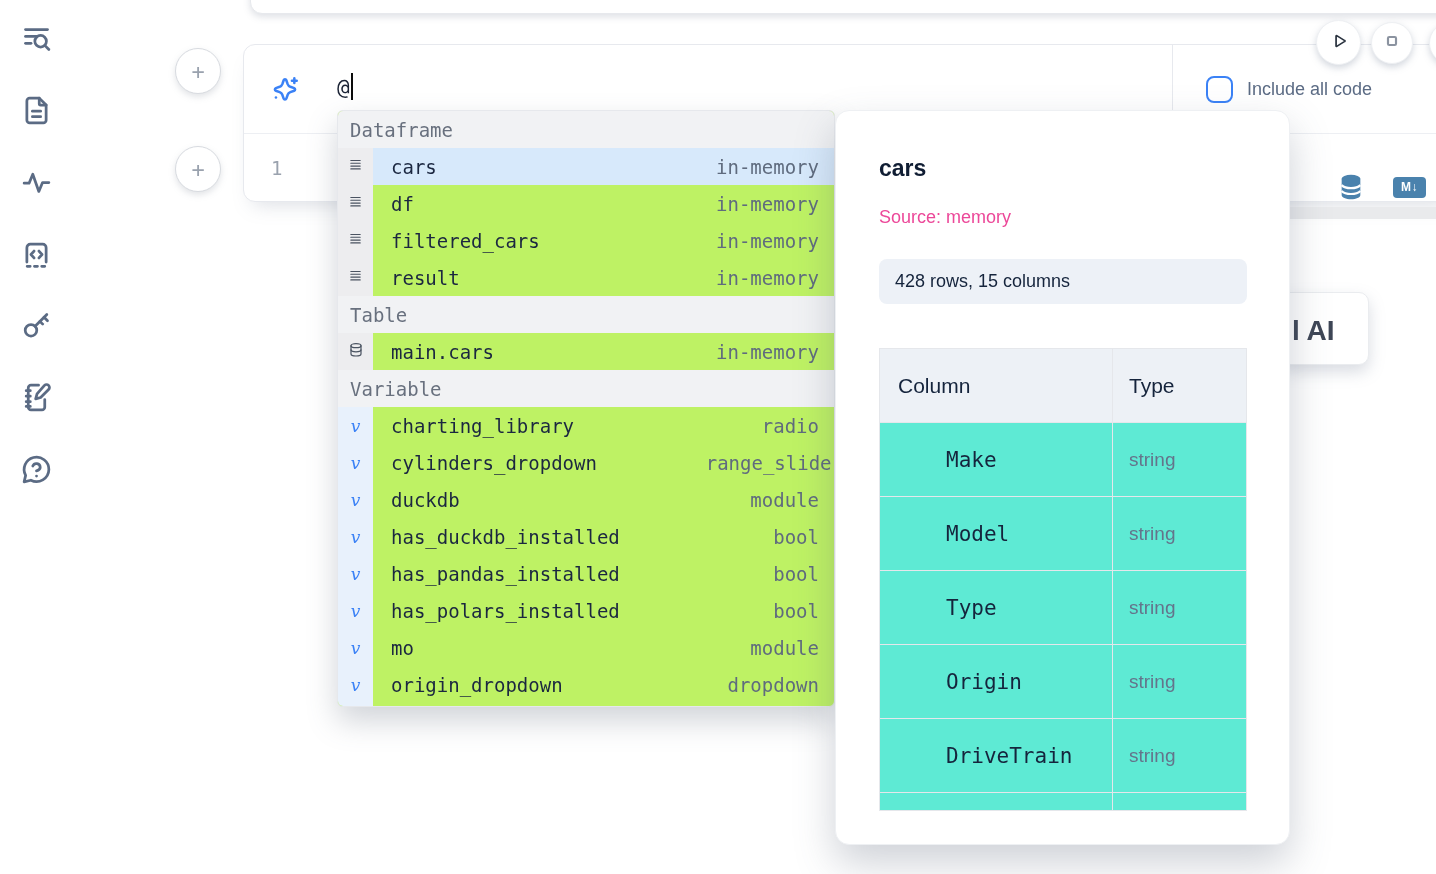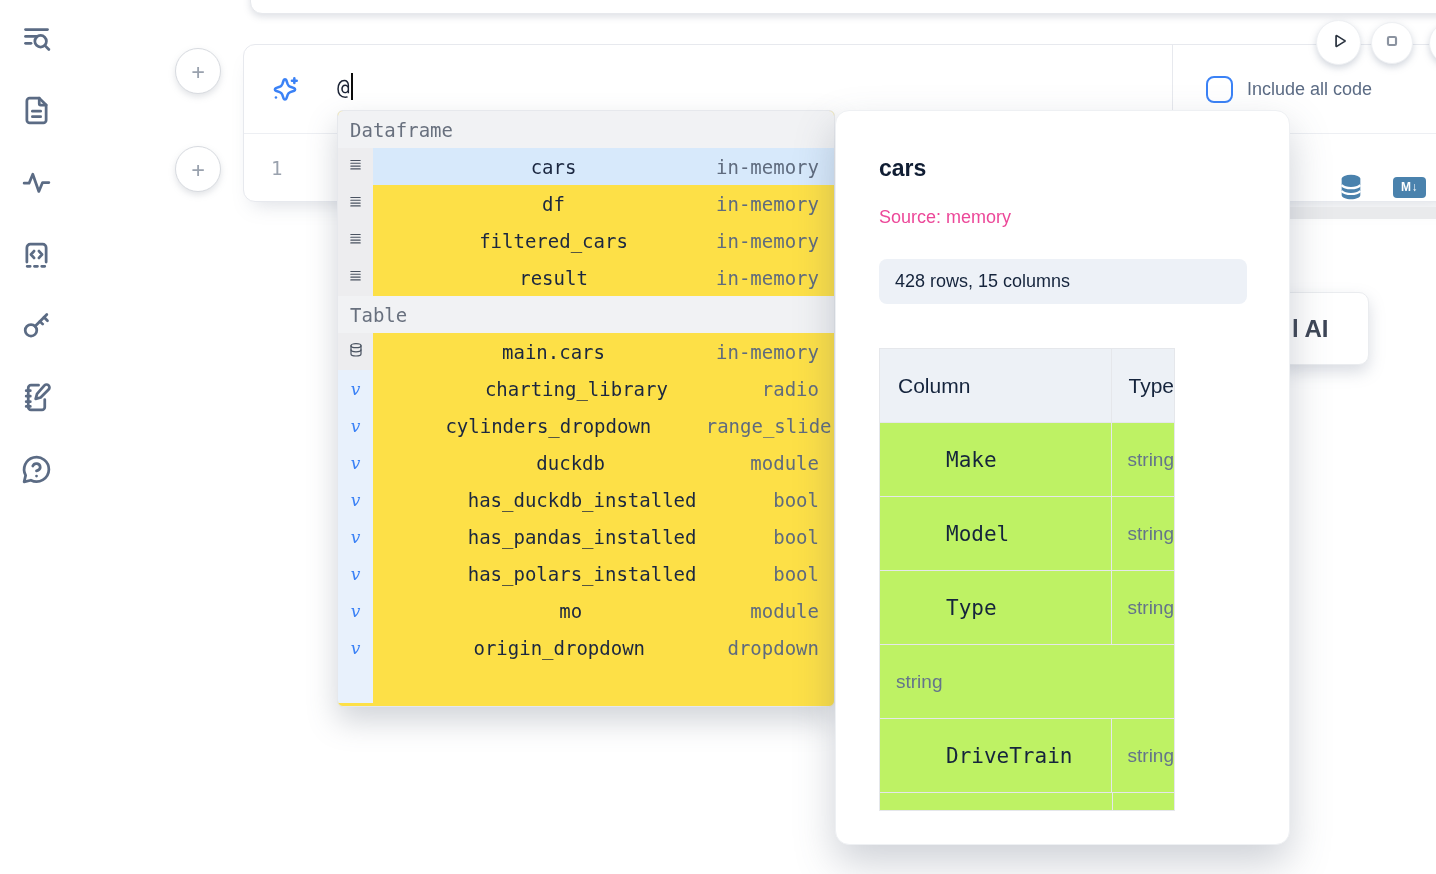--- a/index.html
+++ b/index.html
@@ -51,26 +51,26 @@
   #run-btn { left:1316px; top:20px; color:#2b3440; }
   #stop-btn { left:1371px; top:22px; width:42px; height:42px; color:#8b93a0; }
   #ghost-btn { left:1429px; top:22px; width:42px; height:42px; }
 
   
   #console-strip { position:absolute; left:700px; top:207px; width:736px; height:12px;
                    background:#e9eaec; z-index:1; }
   #ai-card { position:absolute; left:1280px; top:292px; width:89px; height:73px; background:#fff;
              border:1px solid #eaecef; border-radius:10px; box-shadow:0 7px 16px rgba(120,130,150,.28);
              z-index:2; cursor:pointer; }
-  #ai-card span { position:absolute; left:11px; top:22px; font-size:24px; font-weight:600; color:#3e4656;text-align:right; }
-
-  
-  #dropdown { position:absolute; left:337px; top:110px; width:498px; height:597px; background:#fde047;
+  #ai-card span { position:absolute; left:11px; top:22px; font-size:28px; font-weight:600; color:#3e4656;text-align:right; }
+
+  
+  #dropdown { position:absolute; left:337px; top:110px; width:498px; height:597px; background:#bef264;
               border:1px solid #e6e8ec; border-radius:6px; overflow:hidden; z-index:3;
-              box-shadow:0 14px 30px rgba(90,100,120,.28); font-family:"DejaVu Sans Mono", monospace;text-align:center; }
+              box-shadow:0 14px 30px rgba(90,100,120,.28); font-family:"DejaVu Sans Mono", monospace; }
   .dd-header { height:37px; background:#f1f2f4; color:#68707e; font-size:19px;
                display:flex; align-items:center; padding-left:12px; }
   .dd-item { height:37px; display:flex; align-items:stretch; cursor:pointer; }
   .dd-gutter { width:35px; flex:0 0 35px; background:#ededef; display:flex; align-items:center;
                justify-content:center; color:#4a5361; }
   .dd-item.var .dd-gutter { background:#e8f1fc; }
   .dd-content { flex:1; display:flex; align-items:center; padding:0 15px 0 18px; overflow:visible; }
   .dd-item.sel .dd-content { background:#d7e9fb; }
   .dd-name { flex:1; font-size:19px; color:#1b2740; white-space:nowrap; }
   .dd-type { font-size:19px; color:#5f6b7e; white-space:nowrap; }
@@ -78,22 +78,22 @@
   .vglyph { font-family:"DejaVu Serif", serif; font-style:italic; font-size:17px; color:#3b82f6; }
 
   
   #preview { position:absolute; left:835px; top:110px; width:455px; height:735px; background:#fff;
              border:1px solid #eef0f3; border-radius:14px; z-index:4;
              box-shadow:0 18px 40px rgba(80,90,110,.28); }
   #pv-title { position:absolute; left:43px; top:44px; font-size:23px; font-weight:bold; color:#101d33; }
   #pv-source { position:absolute; left:43px; top:96px; font-size:18px; color:#ec4899; }
   #pv-pill { position:absolute; left:43px; top:148px; width:368px; height:45px; background:#edf1f7;
              border-radius:8px; font-size:18px; color:#15243c; line-height:45px; padding-left:16px; }
-  #pv-table { position:absolute; left:43px; top:237px; width:296px; height:463px; overflow:hidden;
-              border:1px solid #e5e7eb; background:#bef264; }
+  #pv-table { position:absolute; left:43px; top:237px; width:368px; height:463px; overflow:hidden;
+              border:1px solid #e5e7eb; background:#5eead4; }
   .tr { display:flex; height:74px; border-bottom:1px solid #e5e7eb; }
   .tc1 { width:233px; border-right:1px solid #e5e7eb; display:flex; align-items:center; padding-left:18px; }
   .tc2 { flex:1; display:flex; align-items:center; padding-left:16px; }
   .tr.head { background:#edf1f6; }
   .tr.head .tc1, .tr.head .tc2 { font-size:21px; color:#15243c; }
   .tr .col-name { font-family:"DejaVu Sans Mono", monospace; font-size:21px; color:#15243c;padding-left:48px; }
   .tr .col-type { font-size:19px; color:#64748b; }
 </style>
 </head>
 <body>
@@ -257,20 +257,21 @@
               <ellipse cx="12" cy="5.5" rx="7.5" ry="3"></ellipse>
               <path d="M4.5 5.5V18c0 1.7 3.3 3 7.5 3s7.5-1.3 7.5-3V5.5"></path>
               <path d="M4.5 11.8c0 1.7 3.3 3 7.5 3s7.5-1.3 7.5-3"></path>
             </svg></span>
         </div>
         <div class="dd-content">
           <span class="dd-name">main.cars</span>
           <span class="dd-type">in-memory</span>
         </div>
       </div>
+      <div class="dd-header">Variable</div>
       <div class="dd-item var">
         <div class="dd-gutter">
           <span class="vglyph">v</span>
         </div>
         <div class="dd-content">
           <span class="dd-name">charting_library</span>
           <span class="dd-type">radio</span>
         </div>
       </div>
       <div class="dd-item var">
@@ -369,20 +370,23 @@
         </div>
         <div class="tr">
           <div class="tc1">
             <span class="col-name">Type</span>
           </div>
           <div class="tc2">
             <span class="col-type">string</span>
           </div>
         </div>
         <div class="tr">
+          <div class="tc1">
+            <span class="col-name">Origin</span>
+          </div>
           <div class="tc2">
             <span class="col-type">string</span>
           </div>
         </div>
         <div class="tr">
           <div class="tc1">
             <span class="col-name">DriveTrain</span>
           </div>
           <div class="tc2">
             <span class="col-type">string</span>

